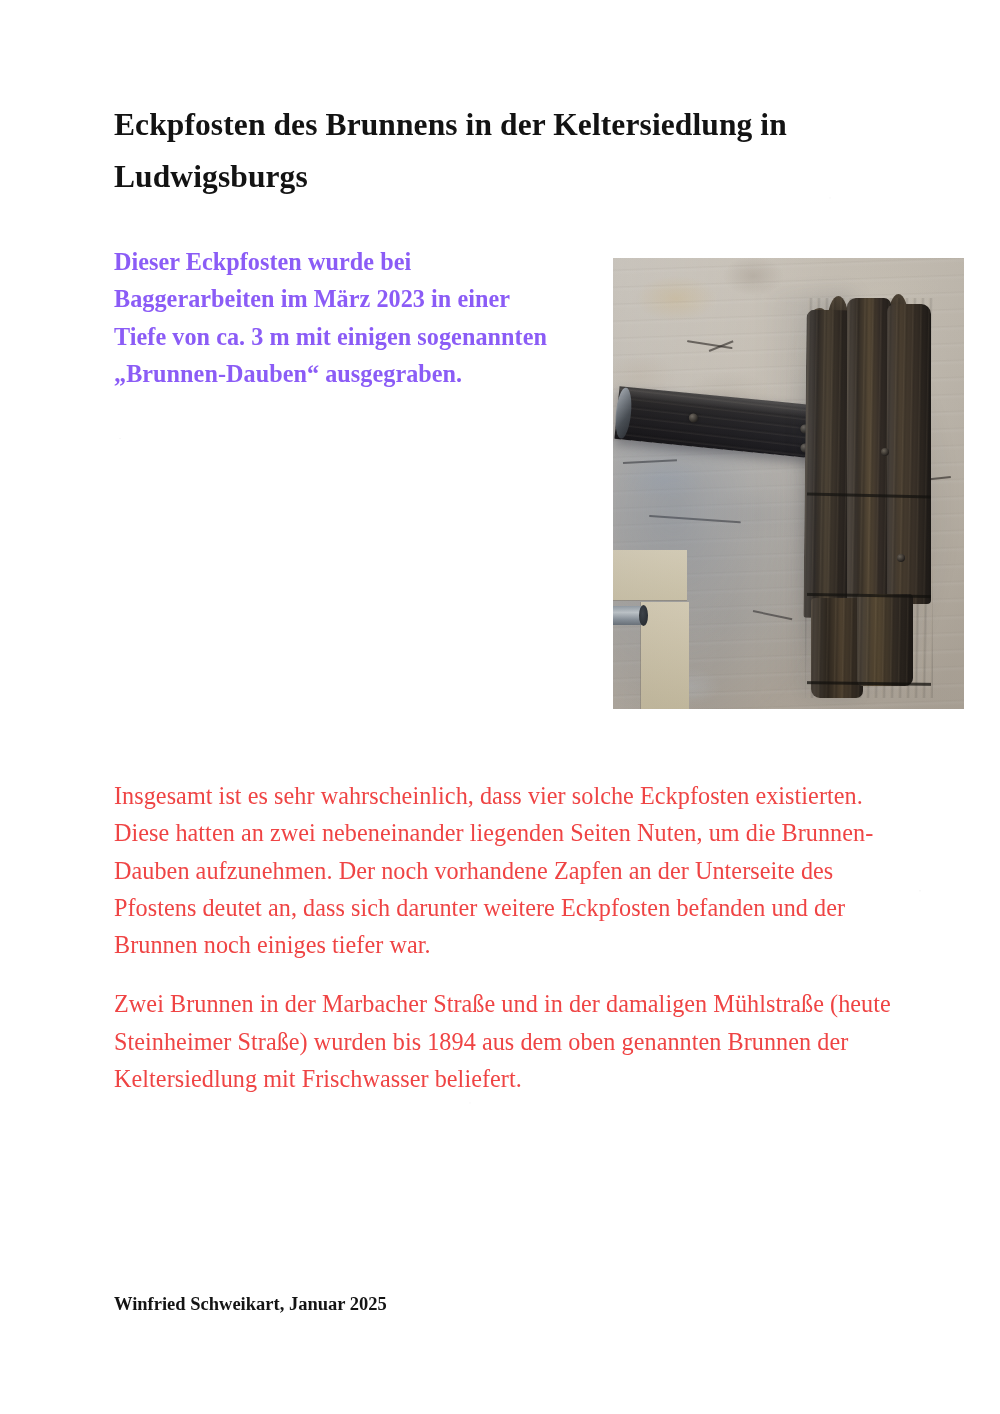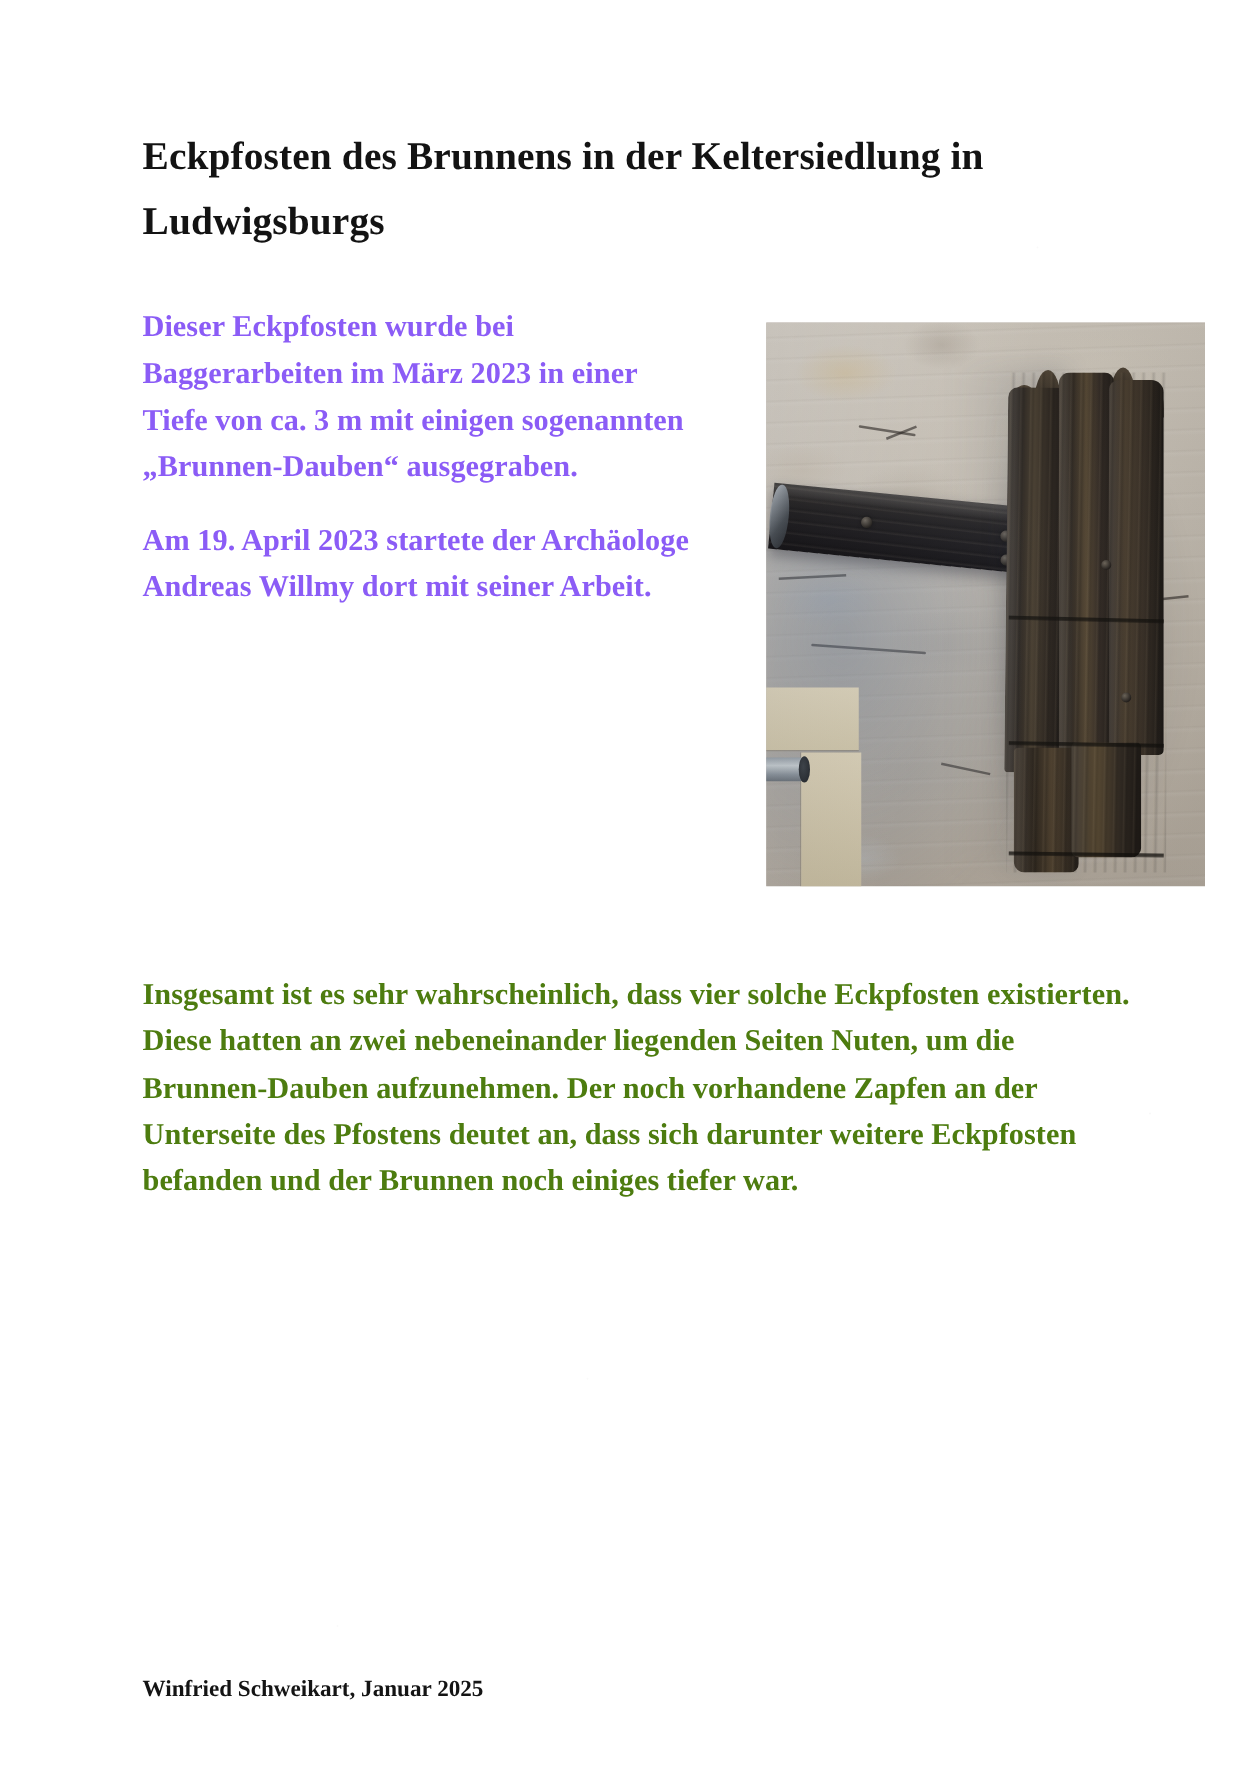--- a/index.html
+++ b/index.html
@@ -71,33 +71,33 @@
   .body-flow {
     position: absolute;
     left: 114px;
     top: 777px;
     width: 790px;
   }
 
   .body-flow p {
     margin: 0;
     font-size: 24.2px;
-    font-weight: bold;
+    font-weight: normal;
     line-height: 37.3px;
     letter-spacing: .05px;
-    color: #4d7c0f;
+    color: #ef4444;
   }
 
   .body-flow p + p { margin-top: 22px; }
 
   
   .signature {
     position: absolute;
     left: 114px;
-    top: 1338px;
+    top: 1290px;
     font-size: 18.5px;
     font-weight: bold;
     line-height: 28px;
     color: #141414;
   }
 
   
   .photo {
     position: absolute;
     left: 573px;
@@ -414,21 +414,20 @@
 <body>
 
 <div class="page">
 
   <div class="scan-noise"></div>
 
   <h1 class="doc-title">Eckpfosten des Brunnens in der Keltersiedlung in Ludwigsburgs</h1>
 
   <div class="col-left">
     <p>Dieser Eckpfosten wurde bei Baggerarbeiten im März 2023 in einer Tiefe von ca. 3 m mit einigen sogenannten „Brunnen-Dauben“ ausgegraben.</p>
-    <p class="tight">Am 19. April 2023 startete der Archäologe Andreas Willmy dort mit seiner Arbeit.</p>
   </div>
 
   <figure class="photo">
 
     <div class="wall"></div>
     <div class="wall-mottle"></div>
     <div class="wall-strata"></div>
 
     <div class="crack c1"></div>
     <div class="crack c2"></div>
@@ -480,17 +479,18 @@
 
       <div class="post-nail p1"></div>
       <div class="post-nail p2"></div>
     </div>
 
     <div class="photo-tone"></div>
   </figure>
 
   <div class="body-flow">
     <p>Insgesamt ist es sehr wahrscheinlich, dass vier solche Eckpfosten existierten. Diese hatten an zwei nebeneinander liegenden Seiten Nuten, um die Brunnen-Dauben aufzunehmen. Der noch vorhandene Zapfen an der Unterseite des Pfostens deutet an, dass sich darunter weitere Eckpfosten befanden und der Brunnen noch einiges tiefer war.</p>
+    <p>Zwei Brunnen in der Marbacher Straße und in der damaligen Mühlstraße (heute Steinheimer Straße) wurden bis 1894 aus dem oben genannten Brunnen der Keltersiedlung mit Frischwasser beliefert.</p>
   </div>
 
   <div class="signature">Winfried Schweikart, Januar 2025</div>
 
 </div>
 
 </body></html>

